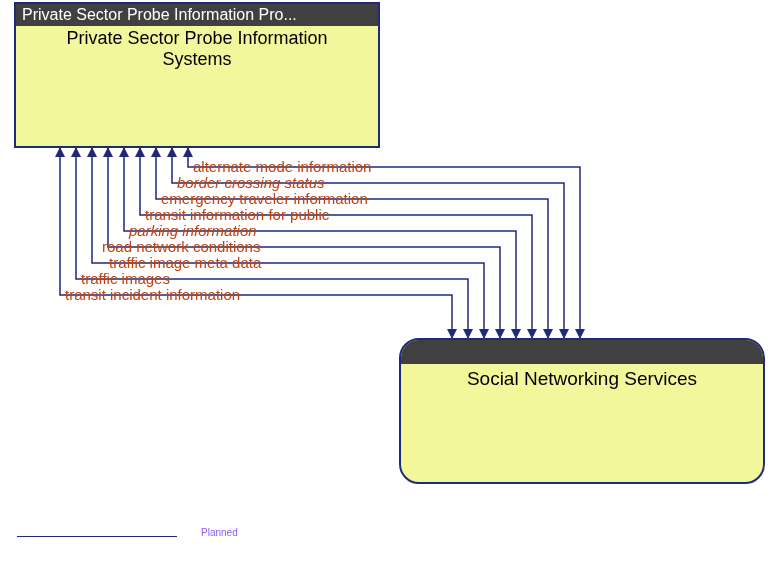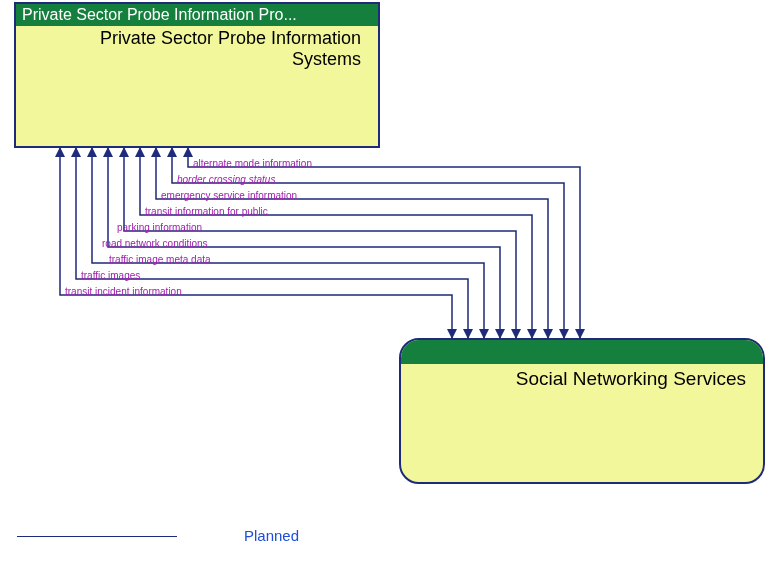--- a/index.html
+++ b/index.html
@@ -13,59 +13,58 @@
     position: relative;
   }
   svg { position: absolute; top: 0; left: 0; }
   .box {
     position: absolute;
     border: 2px solid #1e2a7a;
     background: #f3f79c;
     box-sizing: border-box;
   }
   .box-header {
-    background: #15803d;
+    background: #404040;
     color: #ffffff;
     font-size: 16px;
     padding: 2px 6px;
     white-space: nowrap;
     overflow: hidden;
     text-overflow: ellipsis;
   }
   .box-title {
     color: #000;
     font-size: 18px;
-    text-align: right;
+    text-align: center;
     padding: 2px 17px;
     line-height: 1.15;
   }
   .box-rounded {
     border-radius: 20px;
   }
   .box-rounded .box-header {
     border-top-left-radius: 18px;
     border-top-right-radius: 18px;
   }
   .flow-label {
     position: absolute;
-    color: #a21caf;
-    font-size: 10px;
+    color: #c2410c;
+    font-size: 15px;
     white-space: nowrap;
     text-align: right;
   }
   .legend-line {
     position: absolute;
     height: 0;
     border-top: 1.5px solid #1e2a7a;
   }
   .legend-text {
     position: absolute;
-    color: #1d4ed8;
-    font-size: 15px;
-    margin-left: 43px;
+    color: #8b5cf6;
+    font-size: 10px;
   }
 </style>
 </head>
 <body>
 
 <svg width="783" height="561">
   <defs>
     <marker id="arrow" viewBox="0 0 10 10" refX="9" refY="5" markerWidth="7" markerHeight="7" orient="auto-start-reverse">
       <path d="M 0 0 L 10 5 L 0 10 z" fill="#1e2a7a"></path>
     </marker>
@@ -88,22 +87,22 @@
   <div class="box-title">Private Sector Probe Information Systems</div>
 </div>
 
 <div class="box box-rounded" style="left:399px; top:338px; width:366px; height:146px;">
   <div class="box-header" style="height:20px;"></div>
   <div class="box-title" style="font-size:19px; padding-top:4px;">Social Networking Services</div>
 </div>
 
 <div class="flow-label" style="left:193px; top:158px;">alternate mode information</div>
 <div class="flow-label" style="left:177px; top:174px;font-style:italic;">border crossing status</div>
-<div class="flow-label" style="left:161px; top:190px;">emergency service information</div>
+<div class="flow-label" style="left:161px; top:190px;">emergency traveler information</div>
 <div class="flow-label" style="left:145px; top:206px;">transit information for public</div>
-<div class="flow-label" style="left:117px; top:222px;">parking information</div>
+<div class="flow-label" style="left:129px; top:222px;font-style:italic;">parking information</div>
 <div class="flow-label" style="left:102px; top:238px;">road network conditions</div>
 <div class="flow-label" style="left:97px;  top:254px;margin-left:12px;">traffic image meta data</div>
 <div class="flow-label" style="left:81px;  top:270px;">traffic images</div>
 <div class="flow-label" style="left:65px;  top:286px;">transit incident information</div>
 
 <div class="legend-line" style="left:17px; top:536px; width:160px;"></div>
 <div class="legend-text" style="left:201px; top:527px;">Planned</div>
 
 </body></html>

